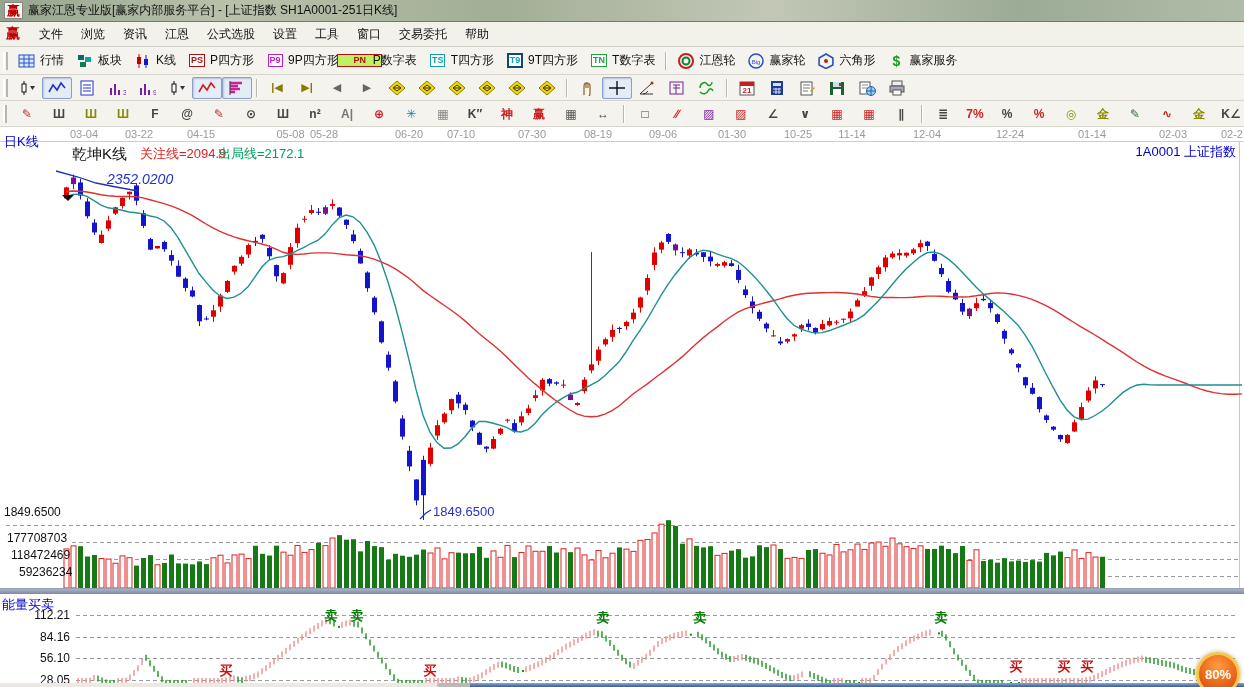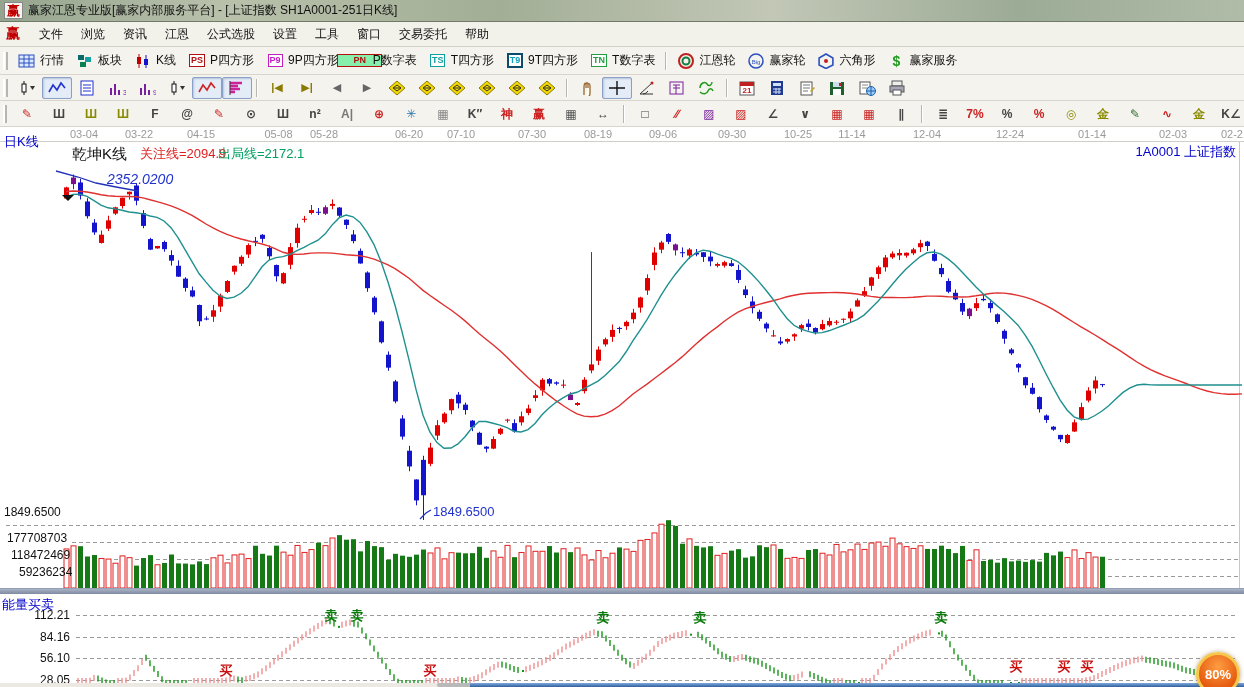--- a/index.html
+++ b/index.html
@@ -128,21 +128,21 @@
         <span>P四方形</span>
       </span>
       <span class="tb-btn">
         <span class="tb-ico">
           <span style="border:1px solid #c020c0;color:#c020c0;font-size:9px;font-weight:bold;padding:0 1px;background:#fff;line-height:11px">P9</span>
         </span>
         <span>9P四方形</span>
       </span>
       <span class="tb-btn">
         <span class="tb-ico">
-          <span style="border:1px solid #b01010;color:#b01010;font-size:9px;font-weight:bold;padding:0 15px;background:#86efac;line-height:11px">PN</span>
+          <span style="border:1px solid #b01010;color:#b01010;font-size:9px;font-weight:bold;padding:0 15px;background:#bef264;line-height:11px">PN</span>
         </span>
         <span>P数字表</span>
       </span>
       <span class="tb-btn">
         <span class="tb-ico">
           <span style="border:1px solid #10a0a0;color:#10a0a0;font-size:9px;font-weight:bold;padding:0 1px;background:#fff;line-height:11px">TS</span>
         </span>
         <span>T四方形</span>
       </span>
       <span class="tb-btn">
@@ -1088,28 +1088,28 @@
     <div class="abs lbl-high">2352.0200</div>
     <div class="abs lbl-low-axis">1849.6500</div>
     <div class="abs lbl-low-anno">1849.6500</div>
     <div class="abs vol-lbl" style="left:7px;top:404px">177708703</div>
     <div class="abs vol-lbl" style="left:11px;top:421px">118472469</div>
     <div class="abs vol-lbl" style="left:19px;top:438px">59236234</div>
     <div id="date-row">
         <div class="abs date-label" style="left: 84px;">03-04</div>
         <div class="abs date-label" style="left: 139px;">03-22</div>
         <div class="abs date-label" style="left: 201px;">04-15</div>
-        <div class="abs date-label" style="left: 258px; padding-left: 41px;">05-08</div>
+        <div class="abs date-label" style="left: 270px; padding-left: 41px;">05-08</div>
         <div class="abs date-label" style="left: 324px;">05-28</div>
         <div class="abs date-label" style="left: 409px;">06-20</div>
         <div class="abs date-label" style="left: 461px;">07-10</div>
         <div class="abs date-label" style="left: 532px;">07-30</div>
         <div class="abs date-label" style="left: 598px;">08-19</div>
         <div class="abs date-label" style="left: 663px;">09-06</div>
-        <div class="abs date-label" style="left: 732px;">09-30</div>
+        <div class="abs date-label" style="left: 732px;">01-30</div>
         <div class="abs date-label" style="left: 798px;">10-25</div>
         <div class="abs date-label" style="left: 852px;">11-14</div>
         <div class="abs date-label" style="left: 927px;">12-04</div>
         <div class="abs date-label" style="left: 1010px;">12-24</div>
         <div class="abs date-label" style="left: 1092px;">01-14</div>
         <div class="abs date-label" style="left: 1173px;">02-03</div>
         <div class="abs date-label" style="left: 1235px;">02-21</div>
       </div>
   </div>
 

